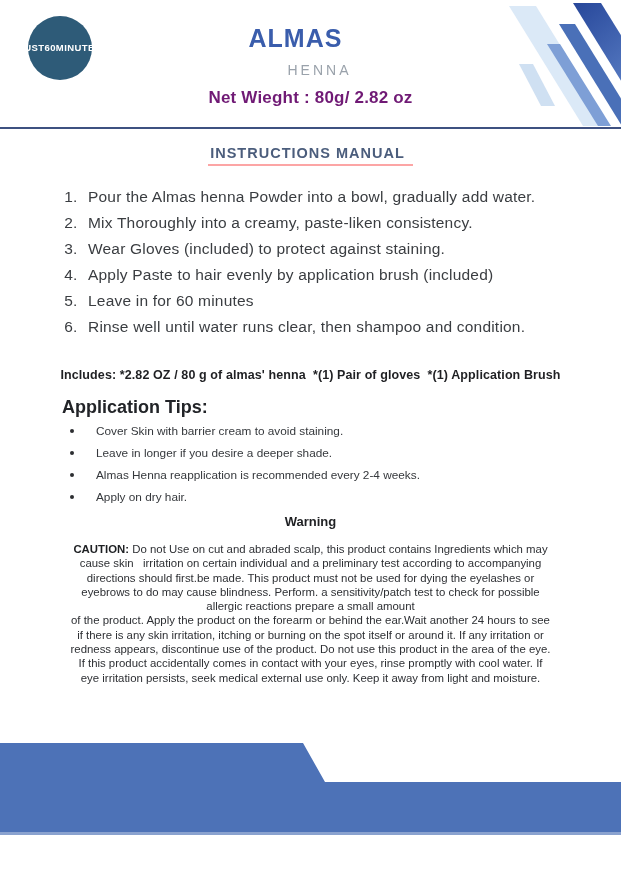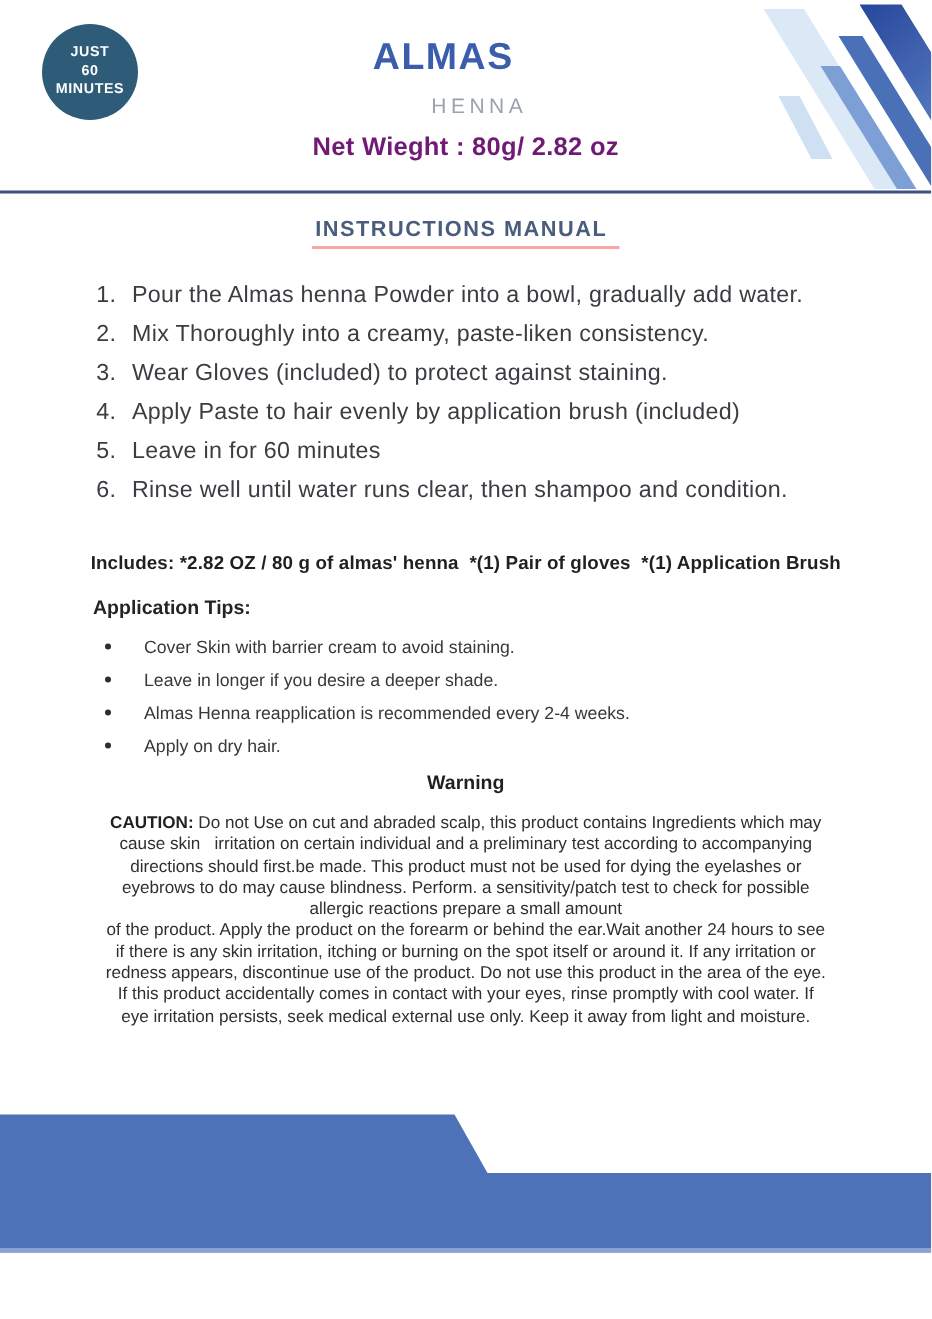--- a/index.html
+++ b/index.html
@@ -9,21 +9,21 @@
     background:#ffffff;
     font-family:"Liberation Sans",sans-serif;
     overflow:hidden;
     margin:0 auto;
   }
   
   .badge{
     position:absolute;left:28px;top:16px;
     width:64px;height:64px;border-radius:50%;
     background:#2e5b78;
-    display:flex;flex-direction:column;align-items:center;justify-content:center;
+    display:flex;flex-direction:row;align-items:center;justify-content:center;
     color:#ffffff;font-weight:bold;font-size:9.5px;letter-spacing:.4px;
     line-height:1.3;text-align:center;
   }
   
   .brand{
     position:absolute;left:0;right:30px;top:24px;
     text-align:center;font-size:25px;font-weight:bold;
     color:#3a5dac;letter-spacing:1px;margin:0;
   }
   .sub-brand{
@@ -56,21 +56,21 @@
   }
   .steps li{margin-bottom:7px;line-height:19px;padding-left:6px;}
   
   .includes{
     position:absolute;left:0;right:0;top:368px;
     text-align:center;font-size:12.5px;font-weight:bold;
     color:#1f2023;margin:0;letter-spacing:.1px;
   }
   .tips-title{
     position:absolute;left:62px;top:397px;
-    font-size:13px;font-weight:bold;color:#222428;margin:0;
+    font-size:18px;font-weight:bold;color:#222428;margin:0;
   }
   .tips{
     position:absolute;left:68px;right:40px;top:424px;
     margin:0;padding:0;list-style:none;
     font-size:11.8px;color:#35383c;
   }
   .tips li{position:relative;margin-bottom:8px;line-height:14px;padding-left:28px;}
   .tips li::before{
     content:"";position:absolute;left:2px;top:5px;
     width:4px;height:4px;border-radius:50%;background:#2c2e31;

